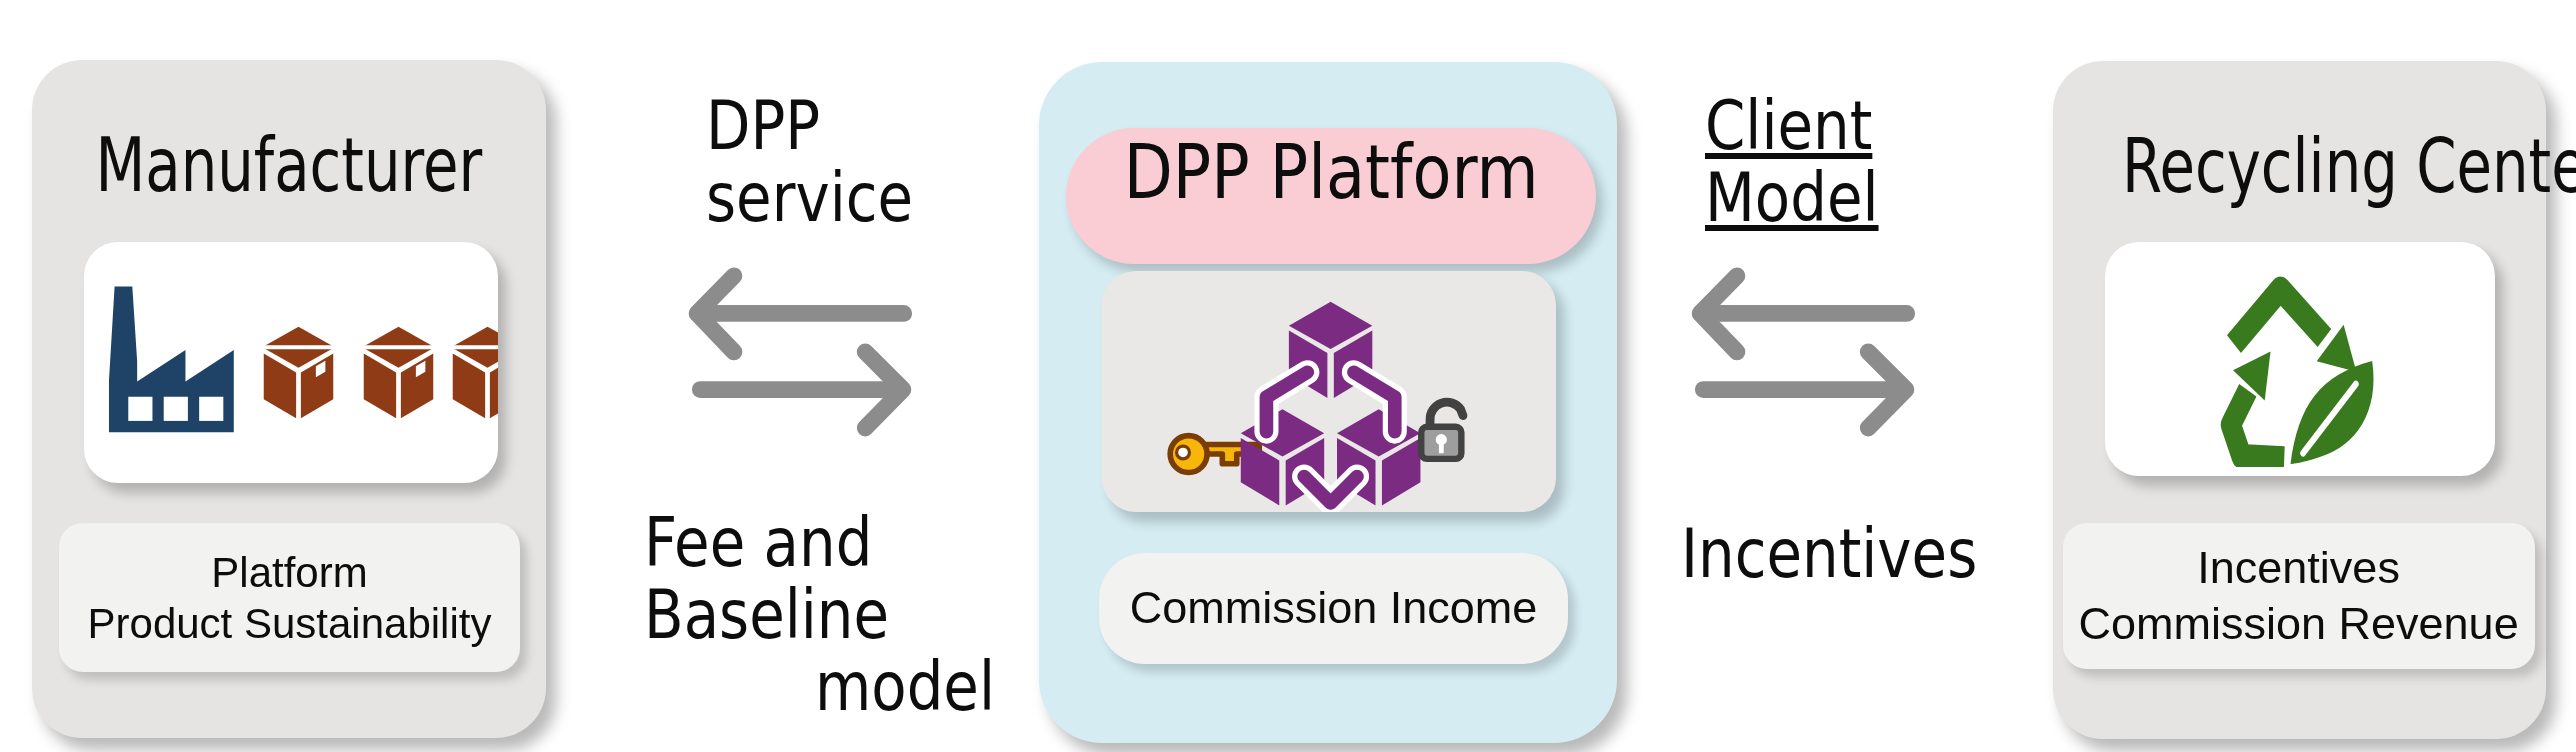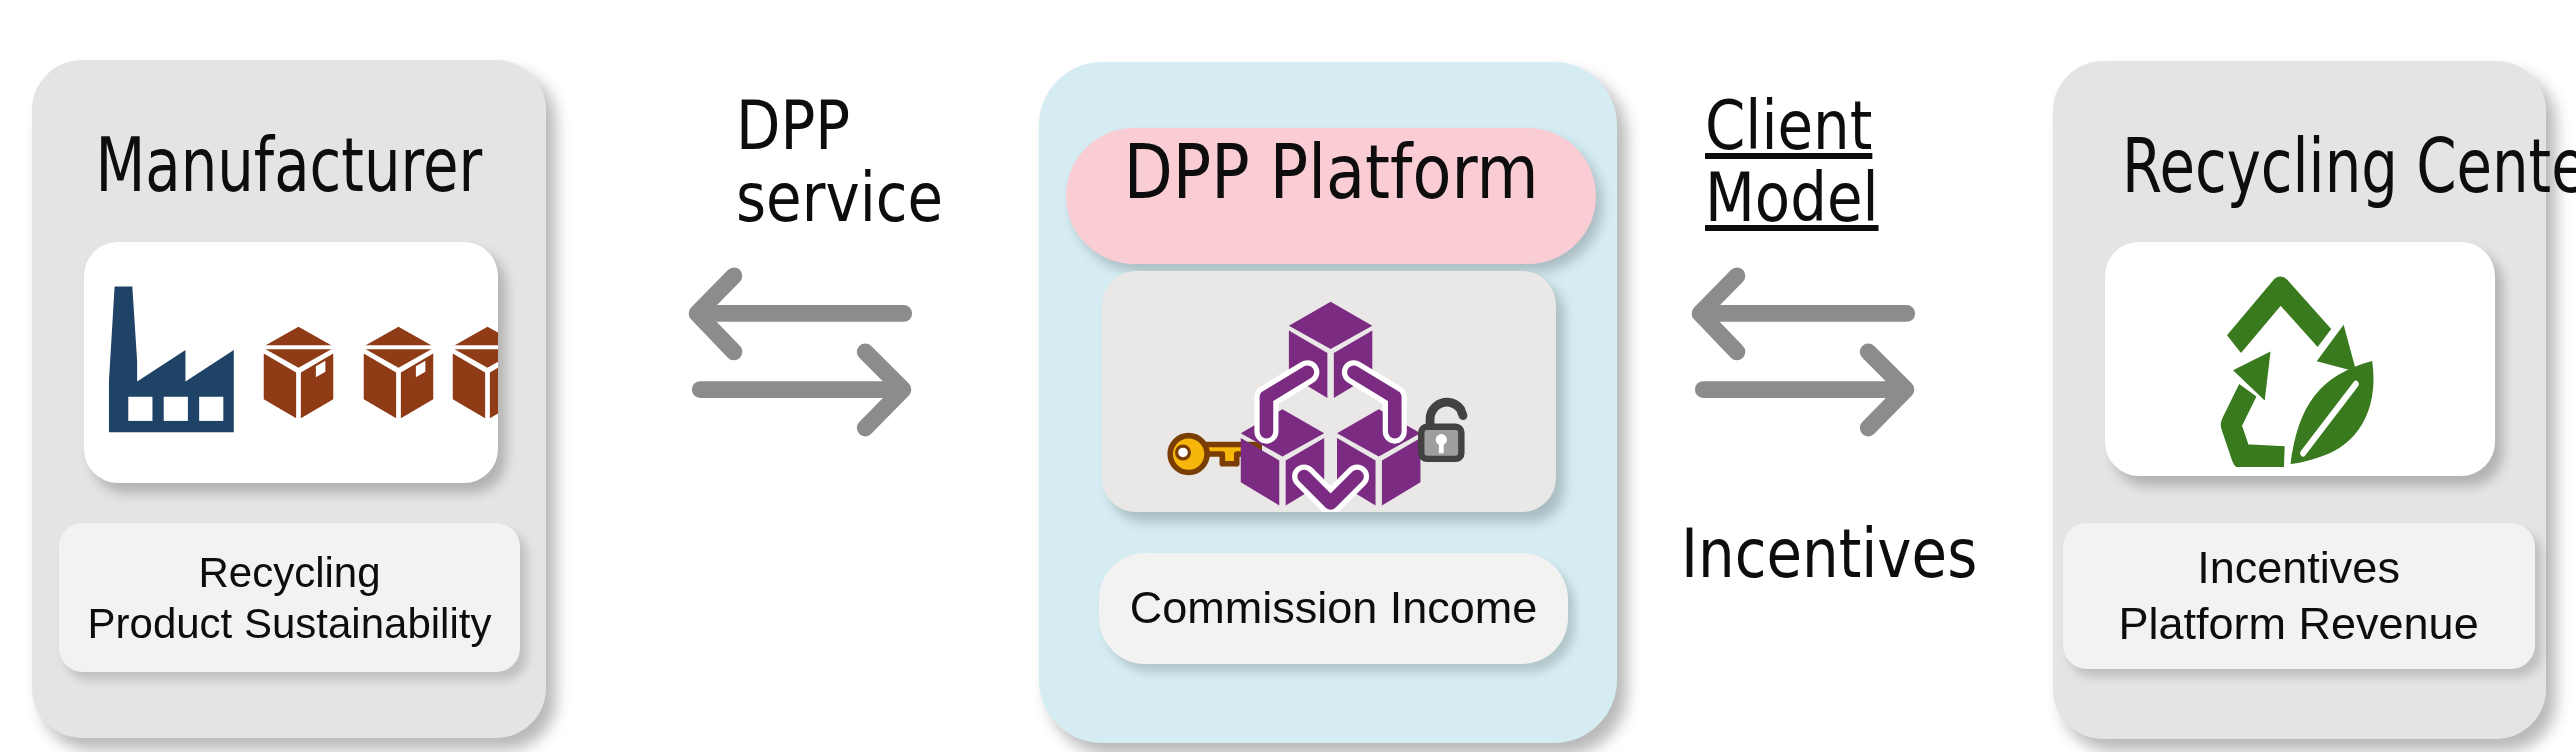--- a/index.html
+++ b/index.html
@@ -93,37 +93,42 @@
       <svg style="position:absolute;left:364px;top:83px;" width="79" height="95" viewBox="0 0 100 120">
         <polygon class="f-brown" points="50,2 96,28 50,54 4,28"></polygon>
         <line x1="2" y1="28" x2="98" y2="28" stroke="#fff" stroke-width="5"></line>
         <polygon class="f-brown" points="6,36 47,60 47,118 6,94"></polygon>
         <polygon class="f-brown" points="53,60 94,36 94,94 53,118"></polygon>
         <polygon class="f-white" points="72,52 84,45 84,59 72,66"></polygon>
       </svg>
     </div>
 
     <div class="caption-pill" style="left:27px;top:463px;width:461px;height:149px;font-size:42px;line-height:51px;">
-      <span class="line">Recycling</span>
+      <span class="line">Platform</span>
       <span class="line">Product Sustainability</span>
     </div>
   </div>
 
-  <div class="flow-label" style="left:736px;top:50px;">
+  <div class="flow-label" style="left:706px;top:50px;">
     <span class="ln">DPP</span>
     <span class="ln">service</span>
   </div>
 
   <svg class="arrows" style="left:681px;top:215px;" width="250" height="197" viewBox="0 0 312 246">
     <line class="s-arrow" x1="30" y1="73" x2="278" y2="73"></line>
     <polyline class="s-arrow" points="66,26 20,73 66,121"></polyline>
     <line class="s-arrow" x1="24" y1="168" x2="272" y2="168"></line>
     <polyline class="s-arrow" points="230,121 277,168 230,216"></polyline>
   </svg>
 
+  <div class="flow-label" style="left:644px;top:467px;">
+    <span class="ln">Fee and</span>
+    <span class="ln">Baseline</span>
+    <span class="ln indent">model</span>
+  </div>
 
   <div class="card blue" style="left:1039px;top:21.7px;width:578px;height:681px;">
 
     <div class="pink-pill" style="left:27px;top:66px;width:530px;height:136px;">
       <span class="t">DPP Platform</span>
     </div>
 
     <div class="icon-panel" style="left:63px;top:209px;width:454px;height:241px;">
       <svg width="454" height="241" viewBox="0 0 566 300">
 
@@ -198,18 +203,18 @@
         <polygon class="f-green" points="0,-36 32,20 -32,20" transform="translate(246,132) rotate(132)"></polygon>
         <polyline points="158,269 90,266 73,225 100,180" fill="none" stroke="var(--recycle-green)" stroke-width="32" stroke-linejoin="round" stroke-linecap="butt"></polyline>
         <polygon class="f-green" points="0,-36 32,20 -32,20" transform="translate(114,158) rotate(38)"></polygon>
         <path class="f-green" d="M168 276 C 180 200 215 160 298 142 C 310 210 270 252 218 266 C 196 272 178 276 168 276 Z"></path>
         <line class="vein" x1="188" y1="262" x2="272" y2="172"></line>
       </svg>
     </div>
 
     <div class="caption-pill" style="left:9.6px;top:462px;width:472px;height:146px;font-size:45px;line-height:56px;">
       <span class="line">Incentives</span>
-      <span class="line">Platform Revenue</span>
+      <span class="line">Commission Revenue</span>
     </div>
   </div>
 
 </div>
 
 
 </body></html>

